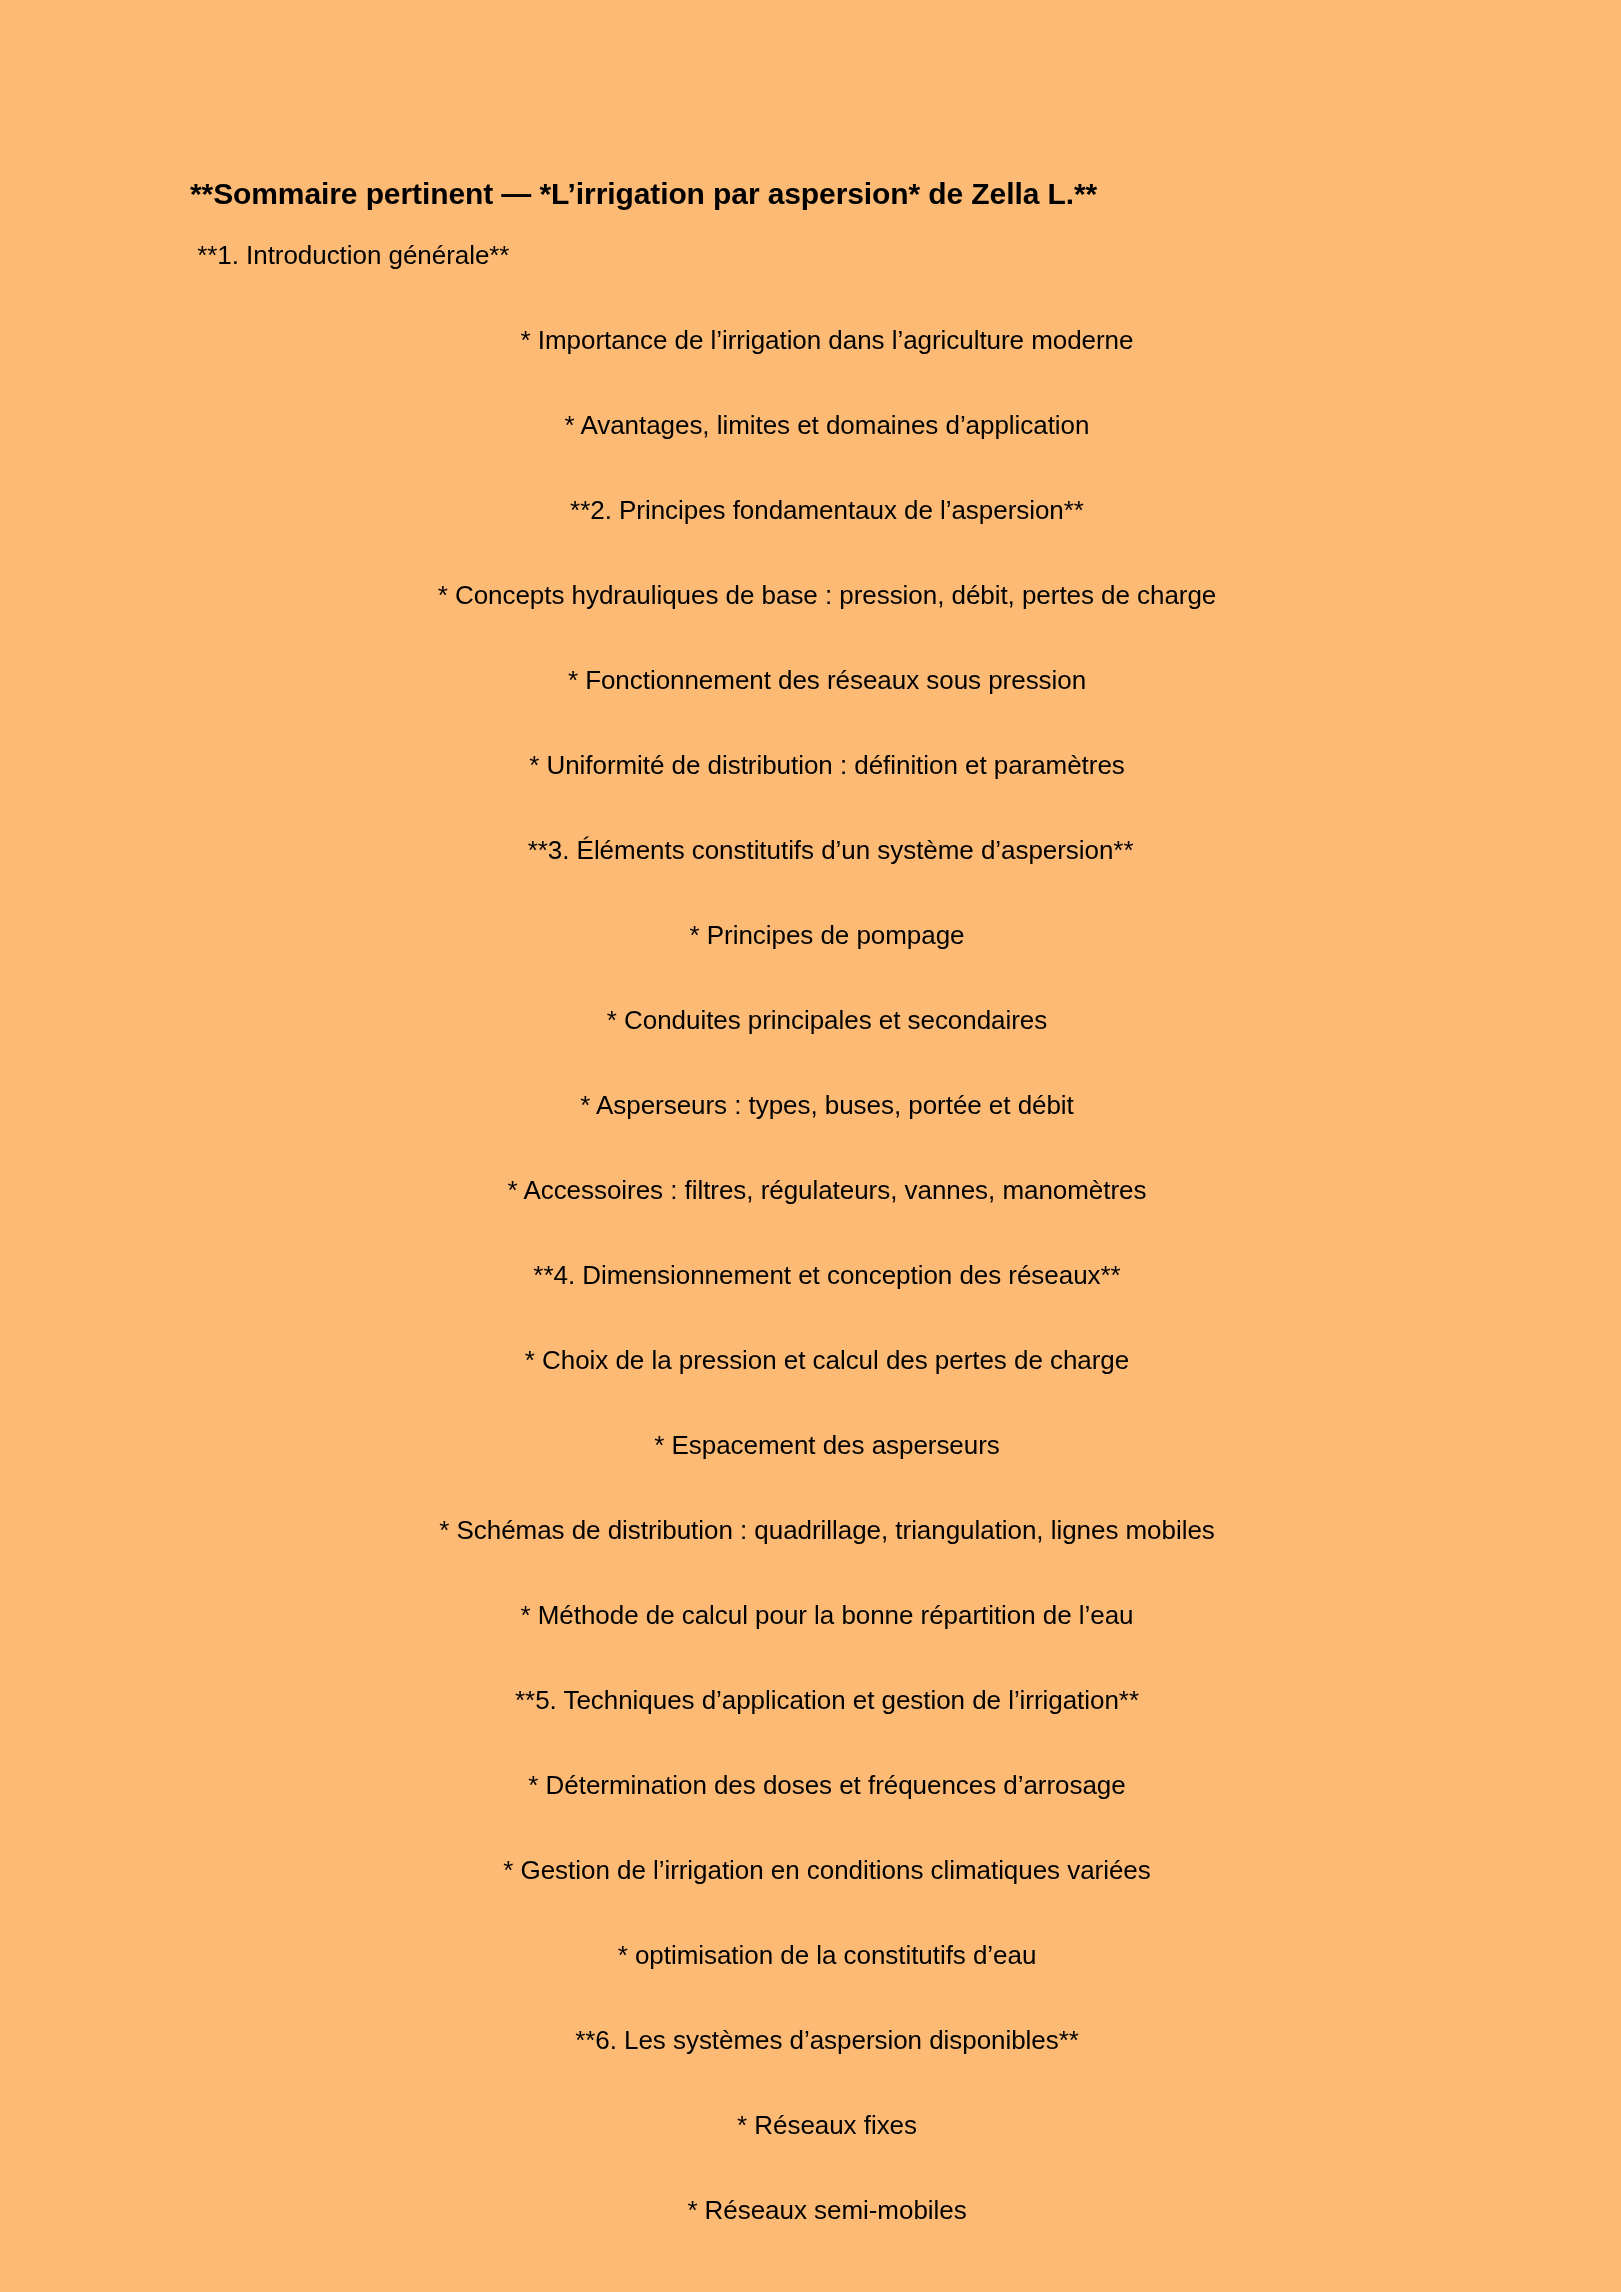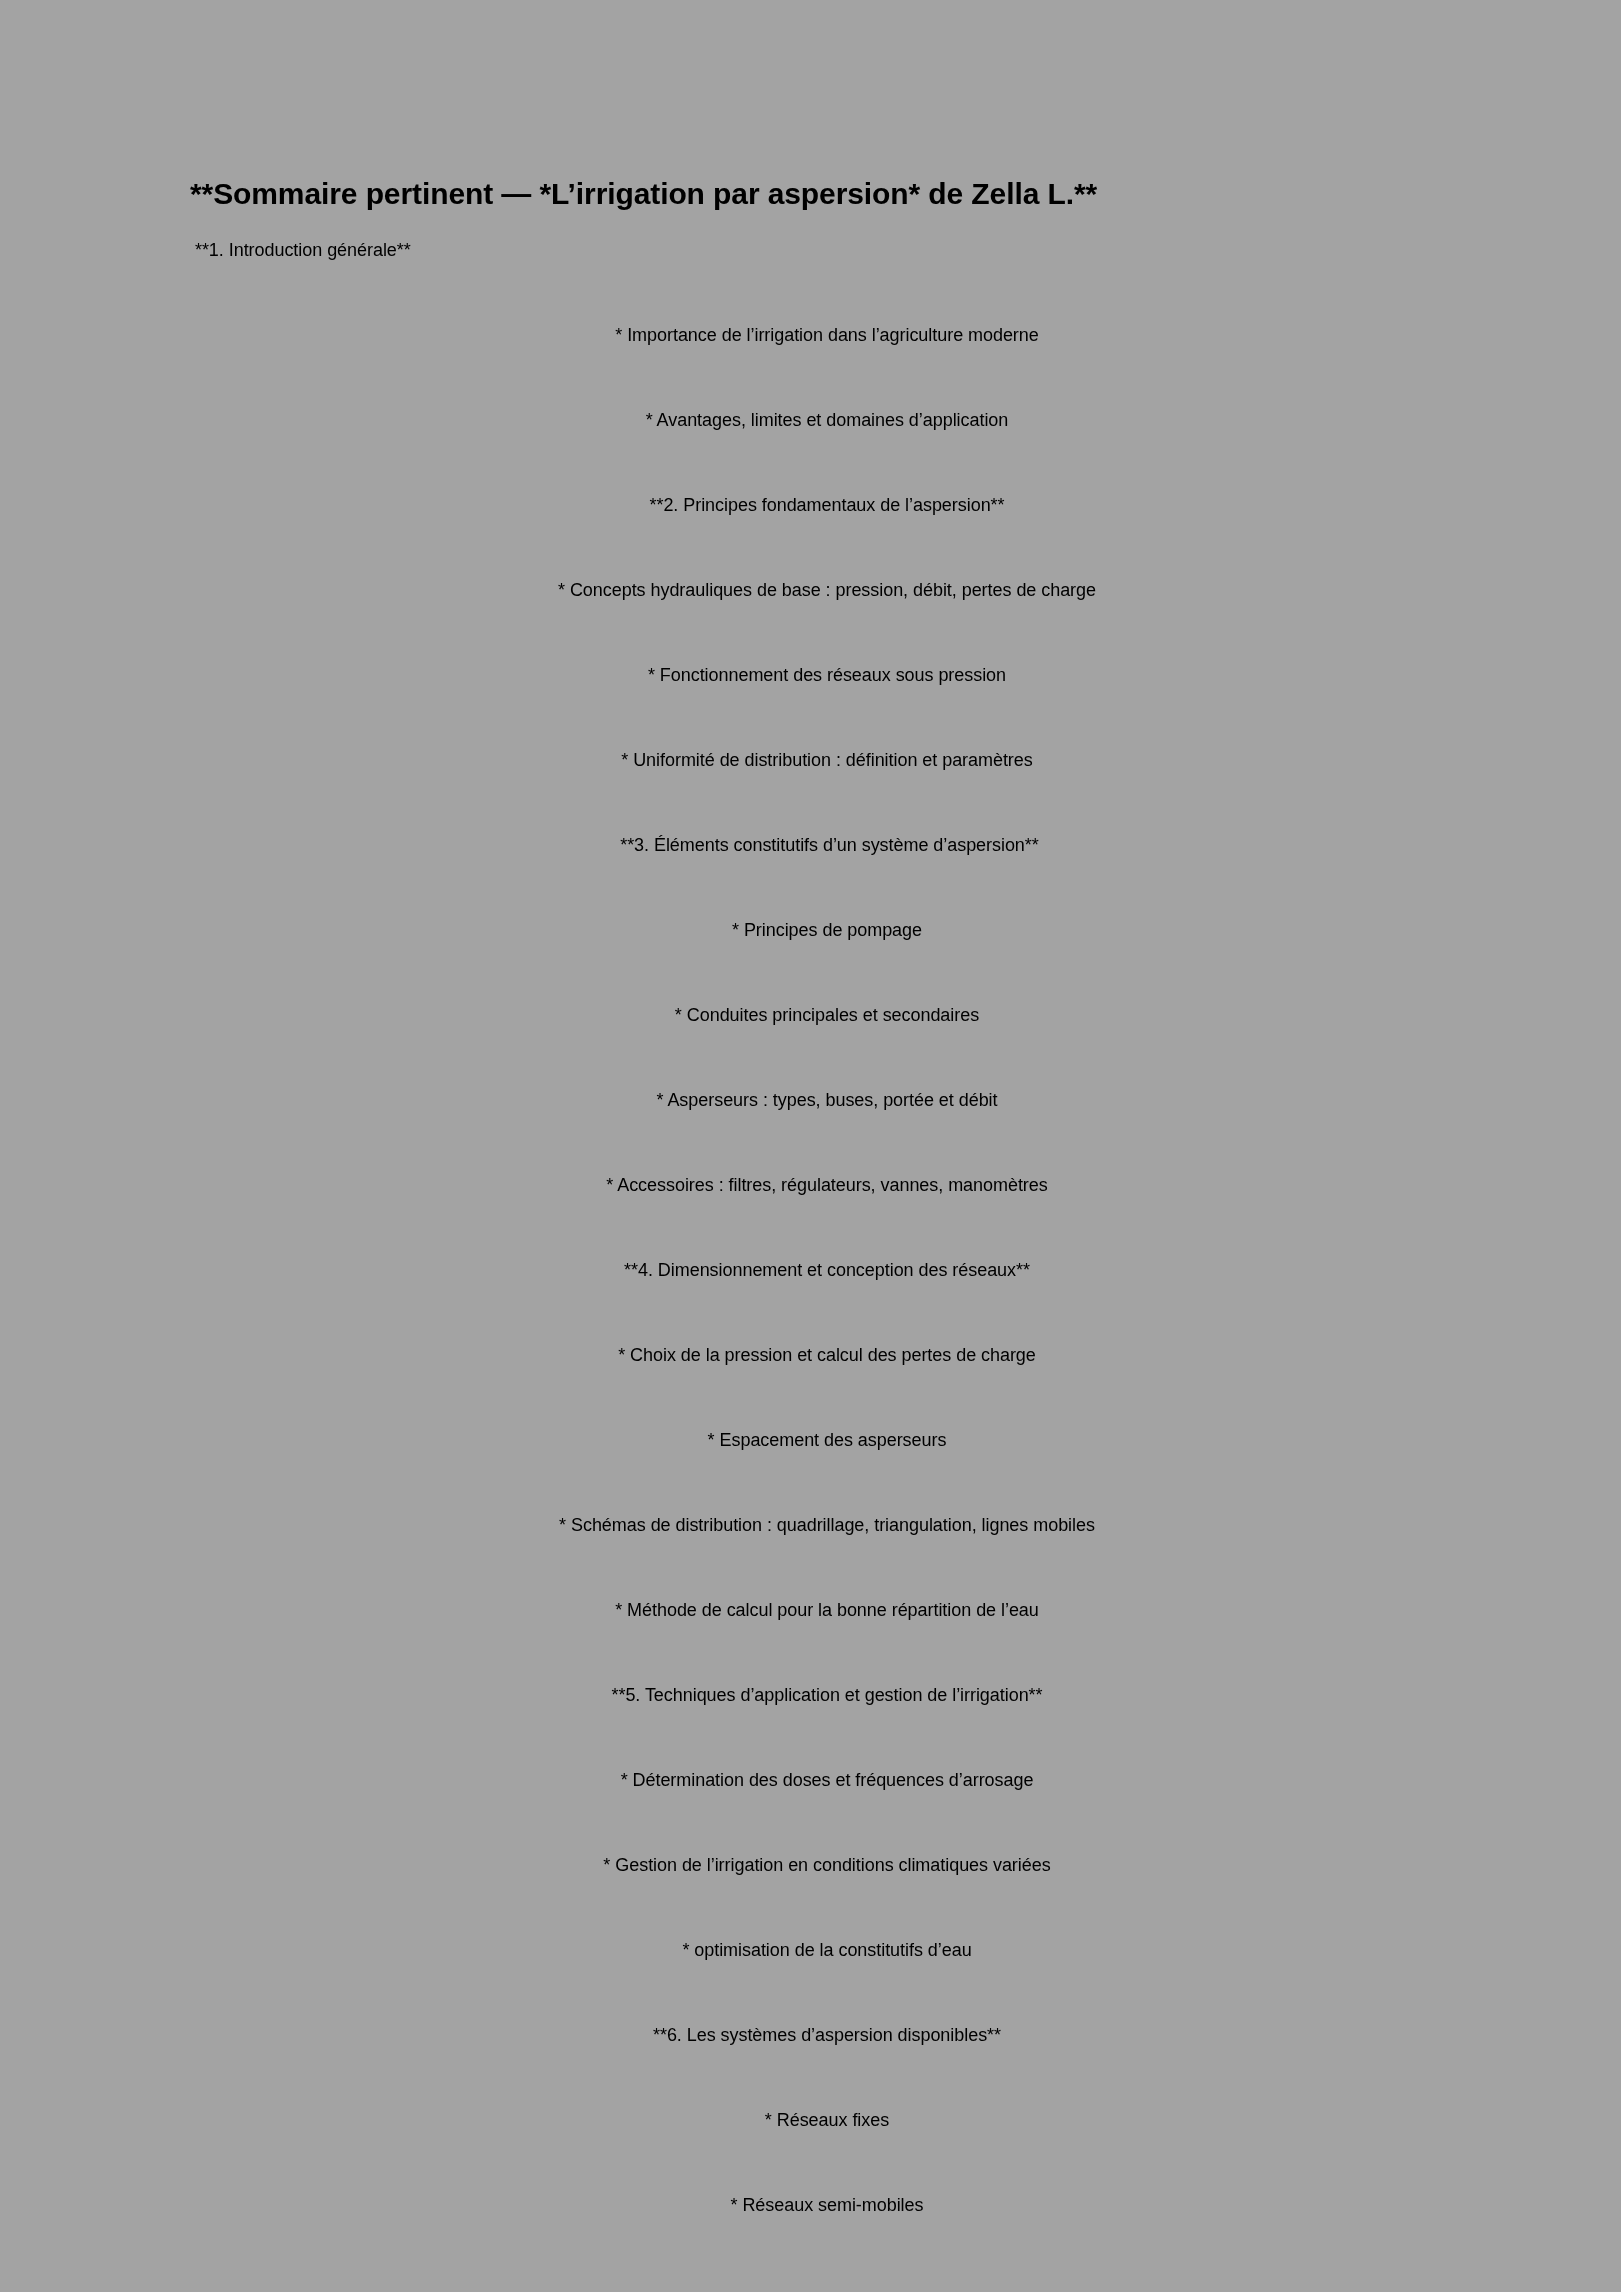--- a/index.html
+++ b/index.html
@@ -15,21 +15,21 @@
     overflow: hidden;
     font-family: "Liberation Sans", "DejaVu Sans", sans-serif;
     color: #000000;
     -webkit-font-smoothing: antialiased;
   }
 
   
   .page {
     position: absolute;
     inset: 0;
-    background: #a3a3a3;
+    background: #fdba74;
   }
 
   
   .doc-body {
     position: absolute;
     left: 190px;
     top: 174px;
     width: 1274px;
   }
 
@@ -42,21 +42,21 @@
     white-space: pre;
   }
 
   .toc-list {
     list-style: none;
     margin: 0;
     padding: 0;
   }
 
   .toc-line {
-    font-size: 18px;
+    font-size: 26px;
     font-weight: 400;
     line-height: 1.30;
     letter-spacing: -0.05px;
     margin: 0;
     height: 47px;
     white-space: pre;
   }
 
   
   .toc-line + .toc-line {

